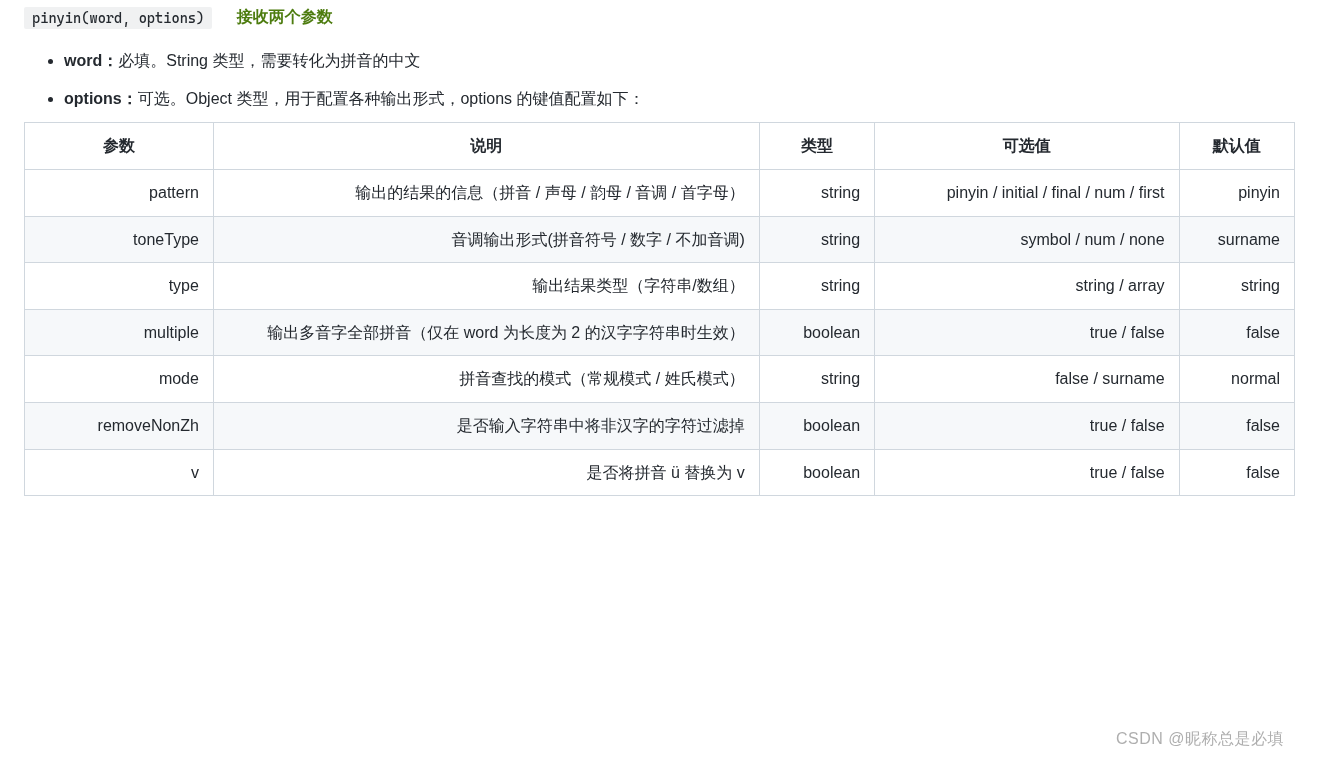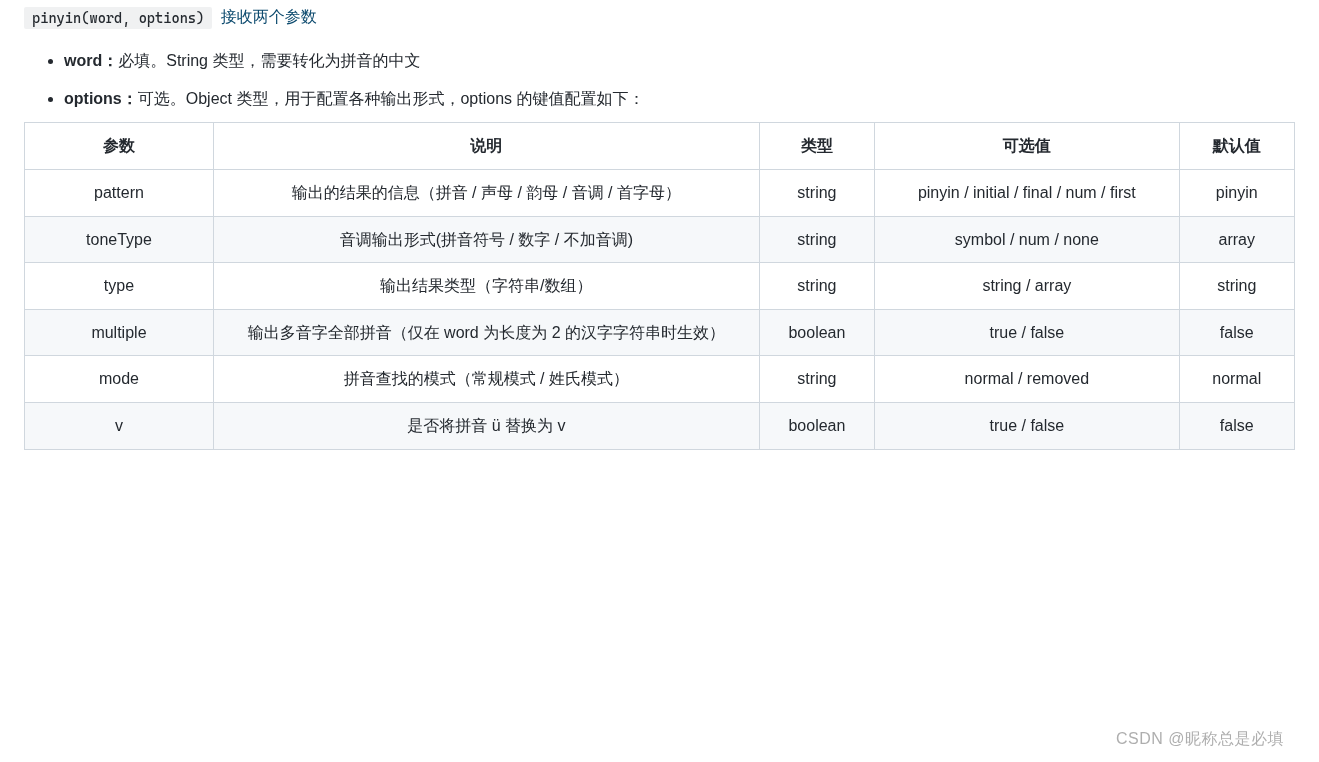--- a/index.html
+++ b/index.html
@@ -19,22 +19,23 @@
     code.inline {
       background: #f0f1f2;
       padding: 3px 8px;
       border-radius: 2px;
       font-family: ui-monospace, SFMono-Regular, "Cascadia Mono", Consolas, monospace;
       font-size: 14px;
       color: #24292f;
       vertical-align: middle;
     }
     .intro-label {
-      color: #0c4a6e;
-      margin-left: 4px;
+      color: #4d7c0f;
+      margin-left: 20px;
+      font-weight: bold;
     }
     ul.args {
       margin: 12px 0 8px 0;
       padding-left: 40px;
     }
     ul.args li {
       margin: 8px 0;
       line-height: 1.9;
     }
     ul.args li .arg-name {
@@ -45,21 +46,21 @@
       overflow-x: auto;
     }
     table.api {
       width: 100%;
       border-collapse: collapse;
       table-layout: fixed;
     }
     table.api th, table.api td {
       border: 1px solid #d0d7de;
       padding: 10px 14px;
-      text-align: center;
+      text-align: right;
       vertical-align: middle;
       word-wrap: break-word;
       font-size: 16px;
     }
     table.api th {
       font-weight: 600;
       text-align: center;
       background: #fff;
     }
     table.api tbody tr:nth-child(even) {
@@ -122,42 +123,49 @@
         <td>输出的结果的信息（拼音 / 声母 / 韵母 / 音调 / 首字母）</td>
         <td>string</td>
         <td>pinyin / initial / final / num / first</td>
         <td>pinyin</td>
       </tr>
       <tr>
         <td>toneType</td>
         <td>音调输出形式(拼音符号 / 数字 / 不加音调)</td>
         <td>string</td>
         <td>symbol / num / none</td>
-        <td>array</td>
+        <td>surname</td>
       </tr>
       <tr>
         <td>type</td>
         <td>输出结果类型（字符串/数组）</td>
         <td>string</td>
         <td>string / array</td>
         <td>string</td>
       </tr>
       <tr>
         <td>multiple</td>
         <td>输出多音字全部拼音（仅在 word 为长度为 2 的汉字字符串时生效）</td>
         <td>boolean</td>
         <td>true / false</td>
         <td>false</td>
       </tr>
       <tr>
         <td>mode</td>
         <td>拼音查找的模式（常规模式 / 姓氏模式）</td>
         <td>string</td>
-        <td>normal / removed</td>
+        <td>false / surname</td>
         <td>normal</td>
+      </tr>
+      <tr>
+        <td>removeNonZh</td>
+        <td>是否输入字符串中将非汉字的字符过滤掉</td>
+        <td>boolean</td>
+        <td>true / false</td>
+        <td>false</td>
       </tr>
       <tr>
         <td>v</td>
         <td>是否将拼音 ü 替换为 v</td>
         <td>boolean</td>
         <td>true / false</td>
         <td>false</td>
       </tr>
     </tbody>
   </table>

